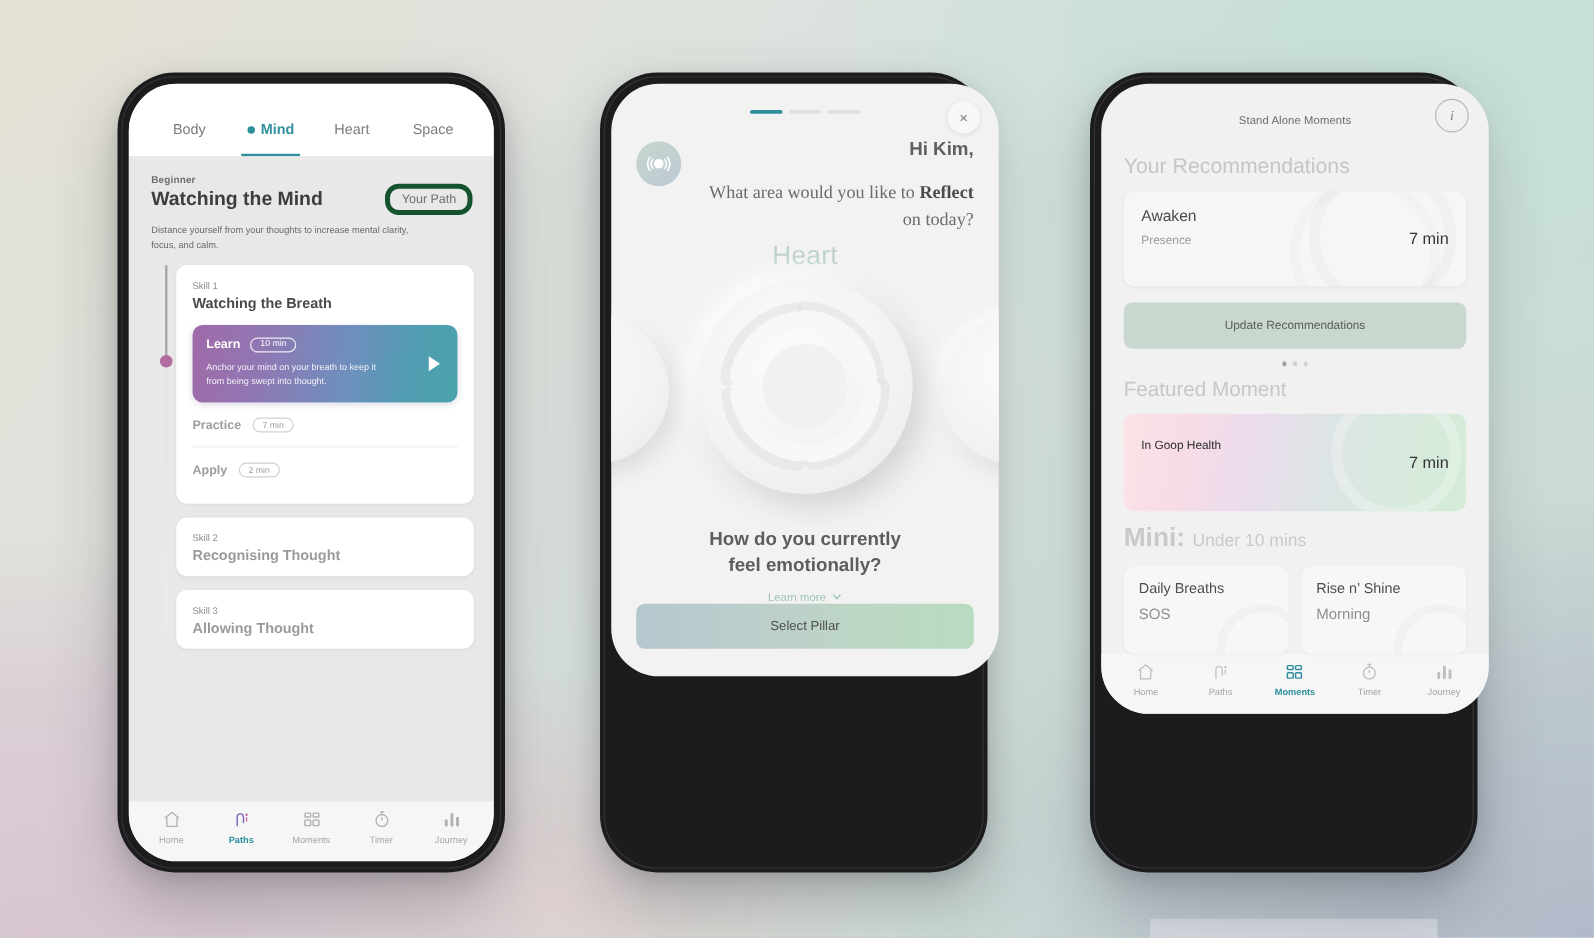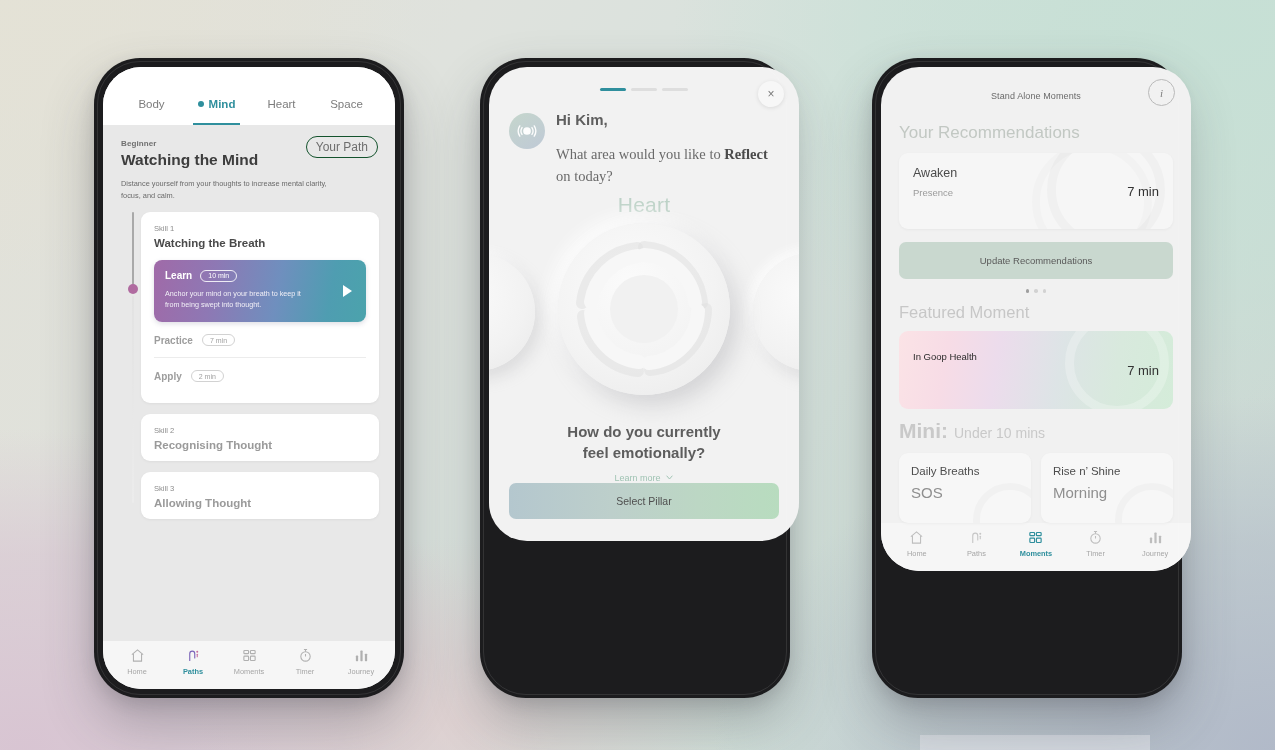--- a/index.html
+++ b/index.html
@@ -38,22 +38,22 @@
   .p1-tab { flex:1; text-align:center; font-size:11.5px; color:#7c7c7c; position:relative;
             padding-bottom:10px; display:flex; align-items:center; justify-content:center; gap:5px; }
   .p1-tab.active { color:#2f8f9d; font-weight:600; }
   .p1-tab.active::after { content:""; position:absolute; bottom:0; left:14%; right:14%; height:2px; background:#2f8f9d; }
   .tabdot { width:6px; height:6px; border-radius:50%; background:#2f8f9d; display:inline-block; }
 
   .p1-body { flex:1; background:#e8e8e8; overflow:hidden; position:relative; }
   .p1-head { padding: 14px 18px 6px 18px; position:relative; }
   .p1-level { font-size:8px; color:#6f6f6f; font-weight:700; letter-spacing:.1px; }
   .p1-title { font-size:15.5px; font-weight:700; color:#3d3d3d; margin-top:3px; }
-  .p1-path { position:absolute; right:17px; top:11px; border:1px solid #14532d; border-radius:11px;
-             padding:3px 9px; font-size:12px; color:#6e6e6e; background:transparent; }
+  .p1-path { position:absolute; right:17px; top:22px; border:4px solid #14532d; border-radius:11px;
+             padding:3px 9px; font-size:10px; color:#6e6e6e; background:transparent; }
   .p1-desc { font-size:7.4px; color:#6a6a6a; line-height:1.62; margin-top:9px; width:88%; }
 
   .p1-timeline { position:absolute; left:28px; top:0; bottom:0; width:4px; }
   .tl-top { position:absolute; left:1px; top:0; width:2px; height:74px; background:#a9a9a9; border-radius:1px; }
   .tl-dot { position:absolute; left:-3px; top:72px; width:10px; height:10px; border-radius:50%; background:#b06ba0; }
   .tl-bot { position:absolute; left:1px; top:84px; bottom:16px; width:2px;
             background:linear-gradient(#e2e2e2,#ececec); border-radius:1px; }
 
   .p1-scroll { position:relative; padding-left:38px; padding-right:16px; margin-top:4px; }
   .skill-card { background:#fff; border-radius:9px; padding:12px 13px 10px 13px; margin-bottom:11px;
@@ -88,21 +88,21 @@
   .nav-ico { height:15px; display:flex; align-items:center; }
 
   
   .p2 { background:#f2f2f2; position:relative; }
   .p2-prog { display:flex; gap:5px; justify-content:center; padding-top:21px; }
   .pg { width:26px; height:3px; border-radius:2px; background:#dedede; }
   .pg.on { background:#2f8f9d; }
   .p2-close { position:absolute; right:15px; top:14px; width:26px; height:26px; border-radius:50%;
               background:#f7f7f7; box-shadow:0 1px 4px rgba(0,0,0,0.10); display:flex;
               align-items:center; justify-content:center; font-size:12px; color:#7a7a7a; }
-  .p2-greet { display:flex; gap:11px; padding:20px 20px 0 20px; align-items:flex-start; }
+  .p2-greet { display:flex; gap:11px; padding:20px 20px 0 20px; align-items:flex-start;text-align:right; }
   .p2-avatar { width:36px; height:36px; border-radius:50%; flex:0 0 auto; margin-top:2px;
                background:linear-gradient(145deg,#c5d6cc,#bfc9d6); display:flex;
                align-items:center; justify-content:center; }
   .p2-hello { font-size:15px; font-weight:700; color:#5f5f5f; }
   .p2-q { font-size:14.5px; color:#6a6a6a; line-height:1.52; margin-top:15px;font-family:Liberation Serif, serif; }
   .p2-q b { color:#4b4b4b; font-weight:700; }
 
   .p2-carousel { flex:1; position:relative; display:flex; flex-direction:column;
                  align-items:center; justify-content:flex-start; padding-top:6px; }
   .p2-pillar { font-size:21px; color:#bdd2c7; font-weight:400; letter-spacing:.2px; }
@@ -164,21 +164,21 @@
   .goop-sub { font-size:9.5px; color:#2b2b2b; margin-top:6px; }
   .goop-time { position:absolute; right:14px; top:50%; transform:translateY(-50%);
                font-size:13px; color:#333; }
   .goop-rings { position:absolute; right:4px; top:-20px; width:104px; height:104px; border-radius:50%;
                 border:9px solid rgba(255,255,255,0.25); }
 
   .mini-row { display:flex; gap:10px; margin:10px 18px 0 18px; }
   .mini-card { flex:1; background:#f7f7f7; border-radius:9px; padding:12px 12px; height:70px;
                position:relative; overflow:hidden; box-shadow:0 1px 3px rgba(0,0,0,0.04); }
   .mini-title { font-size:11.5px; color:#4d4d4d; }
-  .mini-sub { font-size:15px; color:#8f8f8f; margin-top:7px; }
+  .mini-sub { font-size:12px; color:#8f8f8f; margin-top:7px; }
   .mini-arcs { position:absolute; right:-16px; bottom:-34px; width:74px; height:74px;
                border-radius:50%; border:7px solid rgba(0,0,0,0.022); }
 </style>
 </head>
 <body>
 
 <div id="bg">
   <div class="bglayer bg-base"></div>
   <div class="bglayer bg-beige"></div>
   <div class="bglayer bg-mint"></div>

